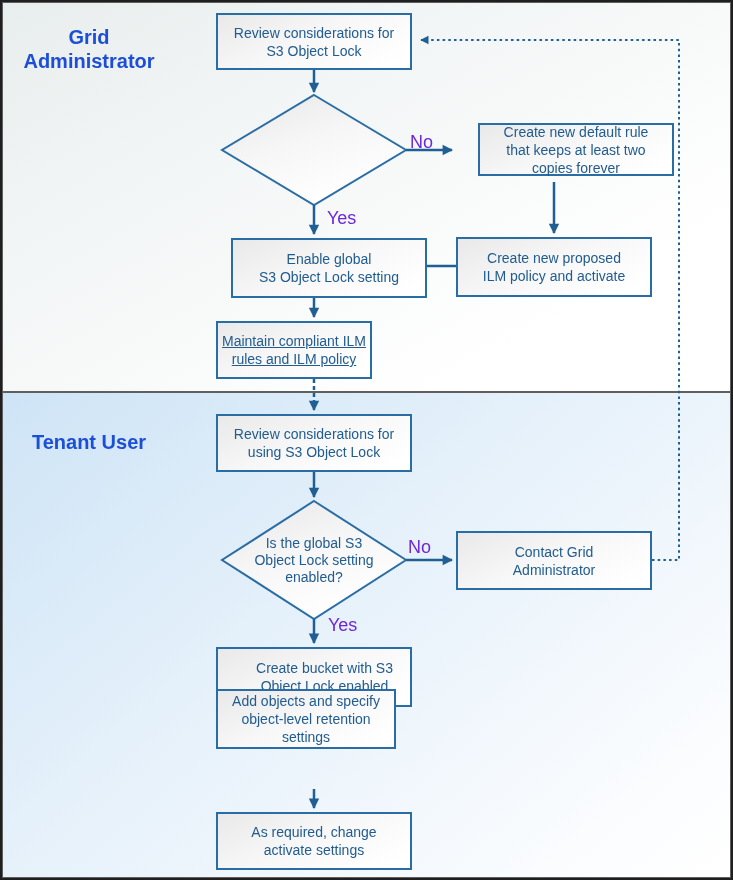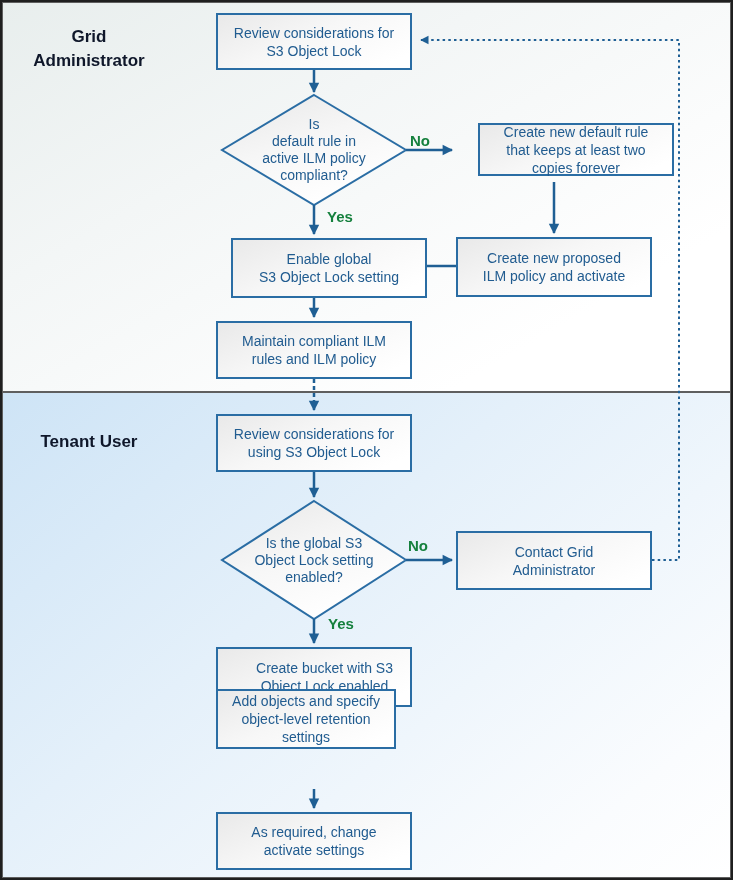--- a/index.html
+++ b/index.html
@@ -22,22 +22,22 @@
     background:linear-gradient(150deg,#e8eeed 0%,#f3f6f6 35%,#ffffff 80%);
   }
   #lane-tenant{
     top:390px;height:486px;
     background:linear-gradient(140deg,#cee4f6 0%,#e4f0fa 40%,#fafcfe 85%,#ffffff 100%);
   }
   .lane-label{
     position:absolute;
     width:150px;left:12px;
     text-align:center;
-    font-size:17px;font-weight:bold;
-    color:#0f172a;
+    font-size:20px;font-weight:bold;
+    color:#1d4ed8;
     white-space:pre-line;
     line-height:24px;
   }
   #svg-layer{position:absolute;top:0;left:0;pointer-events:none;}
   .node{
     position:absolute;
     box-sizing:border-box;
     border:2px solid #2a6da4;
     background:linear-gradient(155deg,#e9e9e9 0%,#f7f7f7 45%,#ffffff 90%);
     display:flex;align-items:center;justify-content:center;
@@ -49,23 +49,22 @@
   .decision-text{
     position:absolute;
     display:flex;align-items:center;justify-content:center;
     text-align:center;
     font-size:14px;line-height:17px;
     color:#215c90;
     white-space:pre-line;
   }
   .edge-label{
     position:absolute;
-    font-size:15px;
-    color:#15803d;
-    font-weight:bold;
+    font-size:18px;
+    color:#6d28d9;
   }
 </style>
 </head>
 <body>
 
 <div id="stage">
 
   <div class="lane" id="lane-grid"></div>
   <div class="lane" id="lane-tenant"></div>
 
@@ -106,27 +105,23 @@
 
   <div class="node" style="left:214px;top:11px;width:196px;height:57px;">Review considerations for
 S3 Object Lock</div>
   <div class="node" style="left:476px;top:121px;width:196px;height:53px;">Create new default rule
 that keeps at least two
 copies forever</div>
   <div class="node" style="left:454px;top:235px;width:196px;height:60px;">Create new proposed
 ILM policy and activate</div>
   <div class="node" style="left:214px;top:236px;width:196px;height:60px;margin-left:15px;">Enable global
 S3 Object Lock setting</div>
-  <div class="node" style="left:214px;top:319px;width:196px;height:58px;">Maintain compliant ILM
+  <div class="node" style="left:214px;top:319px;width:156px;height:58px;text-decoration:underline;">Maintain compliant ILM
 rules and ILM policy</div>
 
-  <div class="decision-text" style="left:232px;top:112px;width:160px;height:72px;">Is
-default rule in
-active ILM policy
-compliant?</div>
   <div class="decision-text" style="left:222px;top:531px;width:180px;height:54px;">Is the global S3
 Object Lock setting
 enabled?</div>
 
   <div class="node" style="left:214px;top:412px;width:196px;height:58px;">Review considerations for
 using S3 Object Lock</div>
   <div class="node" style="left:454px;top:529px;width:196px;height:59px;">Contact Grid
 Administrator</div>
   <div class="node" style="left:214px;top:645px;width:196px;height:60px;padding-left:21px;">Create bucket with S3
 Object Lock enabled</div>

